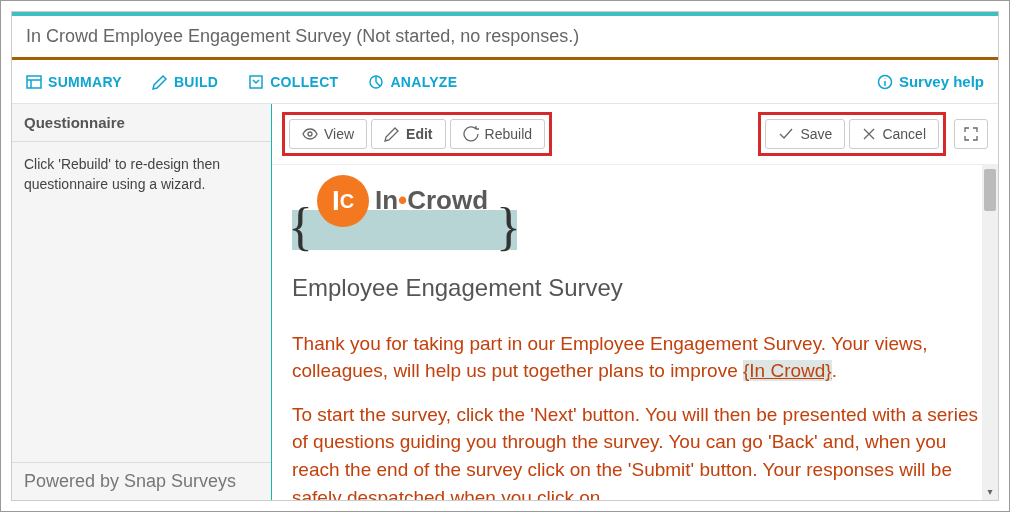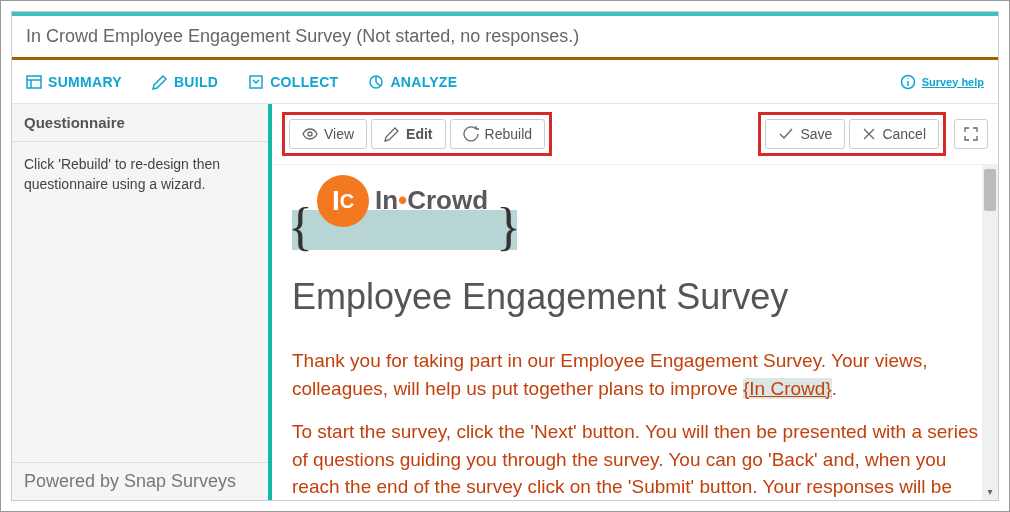--- a/index.html
+++ b/index.html
@@ -45,37 +45,36 @@
     font-weight: 700;
     padding: 8px 18px 8px 0;
     margin-right: 12px;
     cursor: pointer;
     letter-spacing: 0.3px;
   }
   .tab svg { stroke: #0fa5d1; }
   .help-link {
     margin-left: auto;
     color: #0fa5d1;
-    font-size: 11px;
+    font-size: 15px;
     display: flex;
     align-items: center;
     gap: 6px;
     cursor: pointer;
     font-weight: 600;
-    text-decoration: underline;
   }
   .content-area {
     flex: 1;
     display: flex;
     min-height: 0;
   }
   .sidebar {
     width: 260px;
     background: #f5f5f5;
-    border-right: 4px solid #14b8a6;
+    border-right: 1px solid #14b8a6;
     display: flex;
     flex-direction: column;
   }
   .side-title {
     padding: 10px 12px;
     font-size: 15px;
     font-weight: 700;
     color: #555;
     border-bottom: 1px solid #ddd;
   }
@@ -193,21 +192,21 @@
   .brace {
     position: absolute;
     font-family: "Times New Roman", serif;
     font-size: 52px;
     color: #333;
     top: 14px;
   }
   .brace.left { left: -4px; }
   .brace.right { right: -4px; }
   .survey-h1 {
-    font-size: 36px;
+    font-size: 24px;
     color: #555;
     font-weight: 400;
     margin-bottom: 24px;
   }
   .survey-body p { margin-bottom: 16px; font-size: 19px; color: #c2410c; font-weight: 400; }
   .survey-body .pvar {
     text-decoration: underline;
     background: #dce6e5;
   }
   .vscroll {

